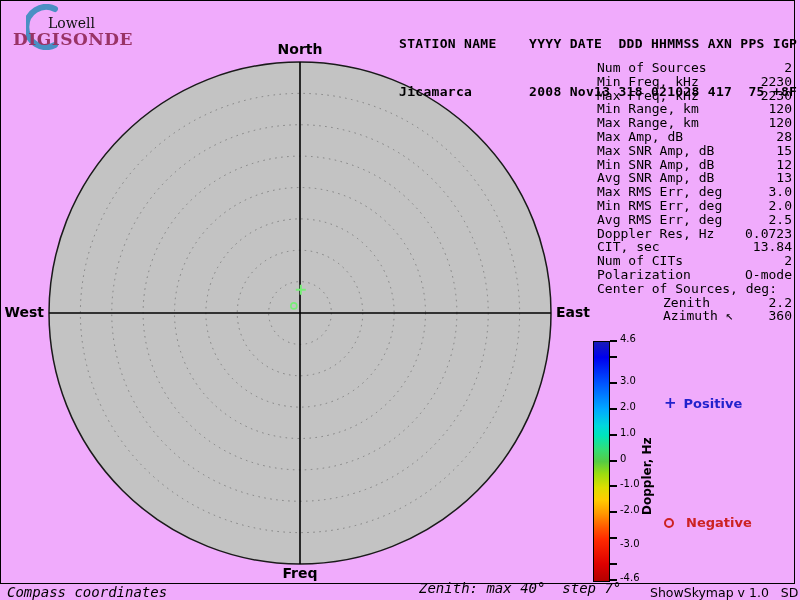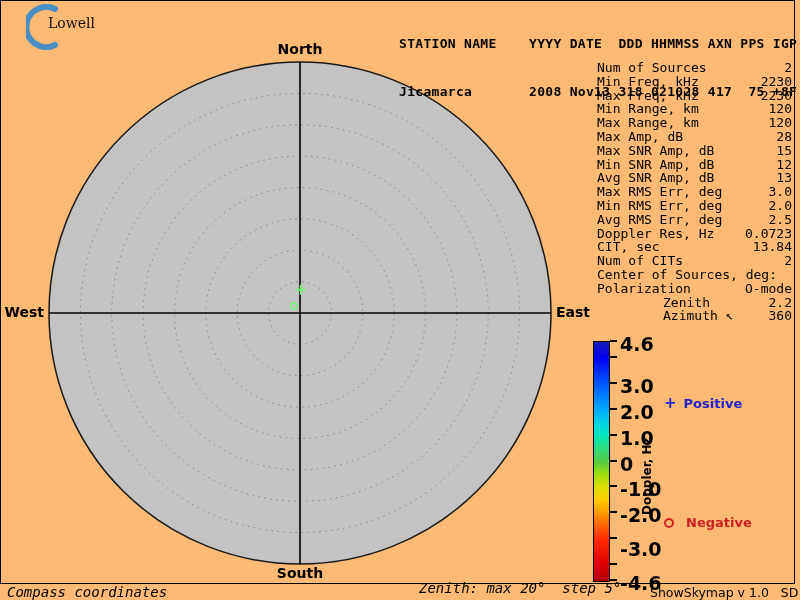--- a/index.html
+++ b/index.html
@@ -1,17 +1,17 @@
 <!DOCTYPE html>
 <html><head>
 <meta charset="utf-8">
 <title>Skymap</title>
 <style>
   html,body{margin:0;padding:0;background:#fff;}
-  .screen{position:relative;width:800px;height:600px;background:#fdba74;
+  .screen{position:relative;width:800px;height:600px;background:#f0abfc;
           font-family:"DejaVu Sans Mono",monospace;overflow:hidden;}
   .frame{position:absolute;left:0;top:0;width:795px;height:584px;
          border:1px solid #000;box-sizing:border-box;}
 
   
   .logo{position:absolute;left:10px;top:2px;width:130px;height:50px;}
   .logo svg{position:absolute;left:16px;top:2px;}
   .lowell{position:absolute;left:38px;top:13px;font-family:"DejaVu Serif",serif;
           font-size:14px;color:#111;}
   .digisonde{position:absolute;left:3px;top:27px;font-family:"DejaVu Serif",serif;
@@ -34,21 +34,21 @@
   .stats{position:absolute;left:597px;top:61px;width:195px;
          font-size:13px;line-height:13.8px;color:#000;}
   .stat-row{display:flex;justify-content:space-between;white-space:pre;}
   .stat-row.indent .sl{padding-left:66px;}
 
   
   .colorbar{position:absolute;left:593px;top:341px;width:15px;height:239px;
             border:1px solid #000;box-sizing:content-box;}
   .cb-tick{position:absolute;left:610px;width:7px;height:2px;background:#000;}
   .cb-label{position:absolute;left:620px;font-family:"DejaVu Sans",sans-serif;
-            font-weight:bold;font-size:19px;color:#000;}
+            font-weight:normal;font-size:10px;color:#000;}
   .cb-axis{position:absolute;left:640px;top:436px;height:80px;
            writing-mode:vertical-rl;transform:rotate(180deg);
            font-family:"DejaVu Sans",sans-serif;font-weight:bold;font-size:12px;
            text-align:center;color:#000;}
 
   
   .legend{position:absolute;font-family:"DejaVu Sans",sans-serif;
           font-weight:bold;font-size:13px;display:flex;align-items:center;gap:7px;}
   .legend-pos{left:664px;top:396px;}
   .legend-neg{left:664px;top:515px;}
@@ -88,50 +88,51 @@
         <path d="M295.8102790646903,289.7966434736841 H305.8102790646903 M300.8102790646903,284.7966434736841 V294.7966434736841" stroke="#77ee77" stroke-width="2" fill="none"></path>
         <circle cx="293.82484438962683" cy="305.89629607615313" r="3" stroke="#77ee77" stroke-width="1.6" fill="none"></circle>
       </g>
   </svg>
 
   <div class="logo">
     <svg width="36" height="46" viewBox="0 0 36 46">
       <path d="M29,5 A20,20 0 1 0 29,41" fill="none" stroke="#4a8fc4" stroke-width="6" stroke-linecap="round"></path>
     </svg>
     <div class="lowell">Lowell</div>
+    <div class="digisonde" id="digisonde-text" style="color: rgb(153, 51, 102);">DIGISONDE</div>
   </div>
 
   <div class="hdr">
     <div>STATION NAME    YYYY DATE  DDD HHMMSS AXN PPS IGP</div>
     <div>Jicamarca       2008 Nov13 318 021028 417  75 +8F</div>
   </div>
 
   <div class="cardinal card-n">North</div>
-  <div class="cardinal card-s">South</div>
+  <div class="cardinal card-s">Freq</div>
   <div class="cardinal card-w">West</div>
   <div class="cardinal card-e">East</div>
 
   <div class="stats" id="stats-panel">
       <div class="stat-row"><span class="sl">Num of Sources</span><span class="sv">2</span></div>
       <div class="stat-row"><span class="sl">Min Freq, kHz</span><span class="sv">2230</span></div>
       <div class="stat-row"><span class="sl">Max Freq, kHz</span><span class="sv">2230</span></div>
       <div class="stat-row"><span class="sl">Min Range, km</span><span class="sv">120</span></div>
       <div class="stat-row"><span class="sl">Max Range, km</span><span class="sv">120</span></div>
       <div class="stat-row"><span class="sl">Max Amp, dB</span><span class="sv">28</span></div>
       <div class="stat-row"><span class="sl">Max SNR Amp, dB</span><span class="sv">15</span></div>
       <div class="stat-row"><span class="sl">Min SNR Amp, dB</span><span class="sv">12</span></div>
       <div class="stat-row"><span class="sl">Avg SNR Amp, dB</span><span class="sv">13</span></div>
       <div class="stat-row"><span class="sl">Max RMS Err, deg</span><span class="sv">3.0</span></div>
       <div class="stat-row"><span class="sl">Min RMS Err, deg</span><span class="sv">2.0</span></div>
       <div class="stat-row"><span class="sl">Avg RMS Err, deg</span><span class="sv">2.5</span></div>
       <div class="stat-row"><span class="sl">Doppler Res, Hz</span><span class="sv">0.0723</span></div>
       <div class="stat-row"><span class="sl">CIT, sec</span><span class="sv">13.84</span></div>
       <div class="stat-row"><span class="sl">Num of CITs</span><span class="sv">2</span></div>
+      <div class="stat-row"><span class="sl">Polarization</span><span class="sv">O-mode</span></div>
       <div class="stat-row"><span class="sl">Center of Sources, deg:</span><span class="sv"></span></div>
-      <div class="stat-row"><span class="sl">Polarization</span><span class="sv">O-mode</span></div>
       <div class="stat-row indent"><span class="sl">Zenith</span><span class="sv">2.2</span></div>
       <div class="stat-row indent"><span class="sl">Azimuth ↖</span><span class="sv">360</span></div>
     </div>
 
   <div class="colorbar" id="colorbar" style="background: linear-gradient(rgb(26, 26, 184) 0%, rgb(0, 0, 238) 6.5%, rgb(0, 85, 255) 17.4%, rgb(0, 170, 255) 28.3%, rgb(0, 216, 221) 35%, rgb(0, 228, 187) 39.1%, rgb(51, 221, 119) 45%, rgb(85, 204, 68) 50%, rgb(153, 221, 17) 55%, rgb(221, 221, 0) 60.9%, rgb(255, 204, 0) 66%, rgb(255, 153, 0) 71.7%, rgb(255, 85, 0) 78%, rgb(255, 42, 0) 82.6%, rgb(221, 0, 0) 93%, rgb(178, 0, 0) 100%);"></div>
   <div id="cb-ticks">
       <div class="cb-tick" style="top: 340px;"></div>
       <div class="cb-label" style="top: 333px;">4.6</div>
       <div class="cb-tick" style="top: 355.587px;"></div>
       <div class="cb-tick" style="top: 381.565px;"></div>
@@ -157,16 +158,16 @@
   <div class="legend legend-pos" id="legend-pos" style="color: rgb(34, 34, 204);">
     <span class="plus-marker">+</span>
     <span>Positive</span>
   </div>
   <div class="legend legend-neg" id="legend-neg" style="color: rgb(204, 34, 34); gap: 12px;">
     <span class="ring-marker" id="neg-marker" style="border-color: rgb(204, 34, 34);"></span>
     <span>Negative</span>
   </div>
 
   <div class="foot-compass">Compass coordinates</div>
-  <div class="foot-zenith">Zenith: max 20°  step 5°</div>
+  <div class="foot-zenith">Zenith: max 40°  step 7°</div>
   <div class="foot-version">ShowSkymap v 1.0   SD v 4.2</div>
 
 </div>
 
 </body></html>

